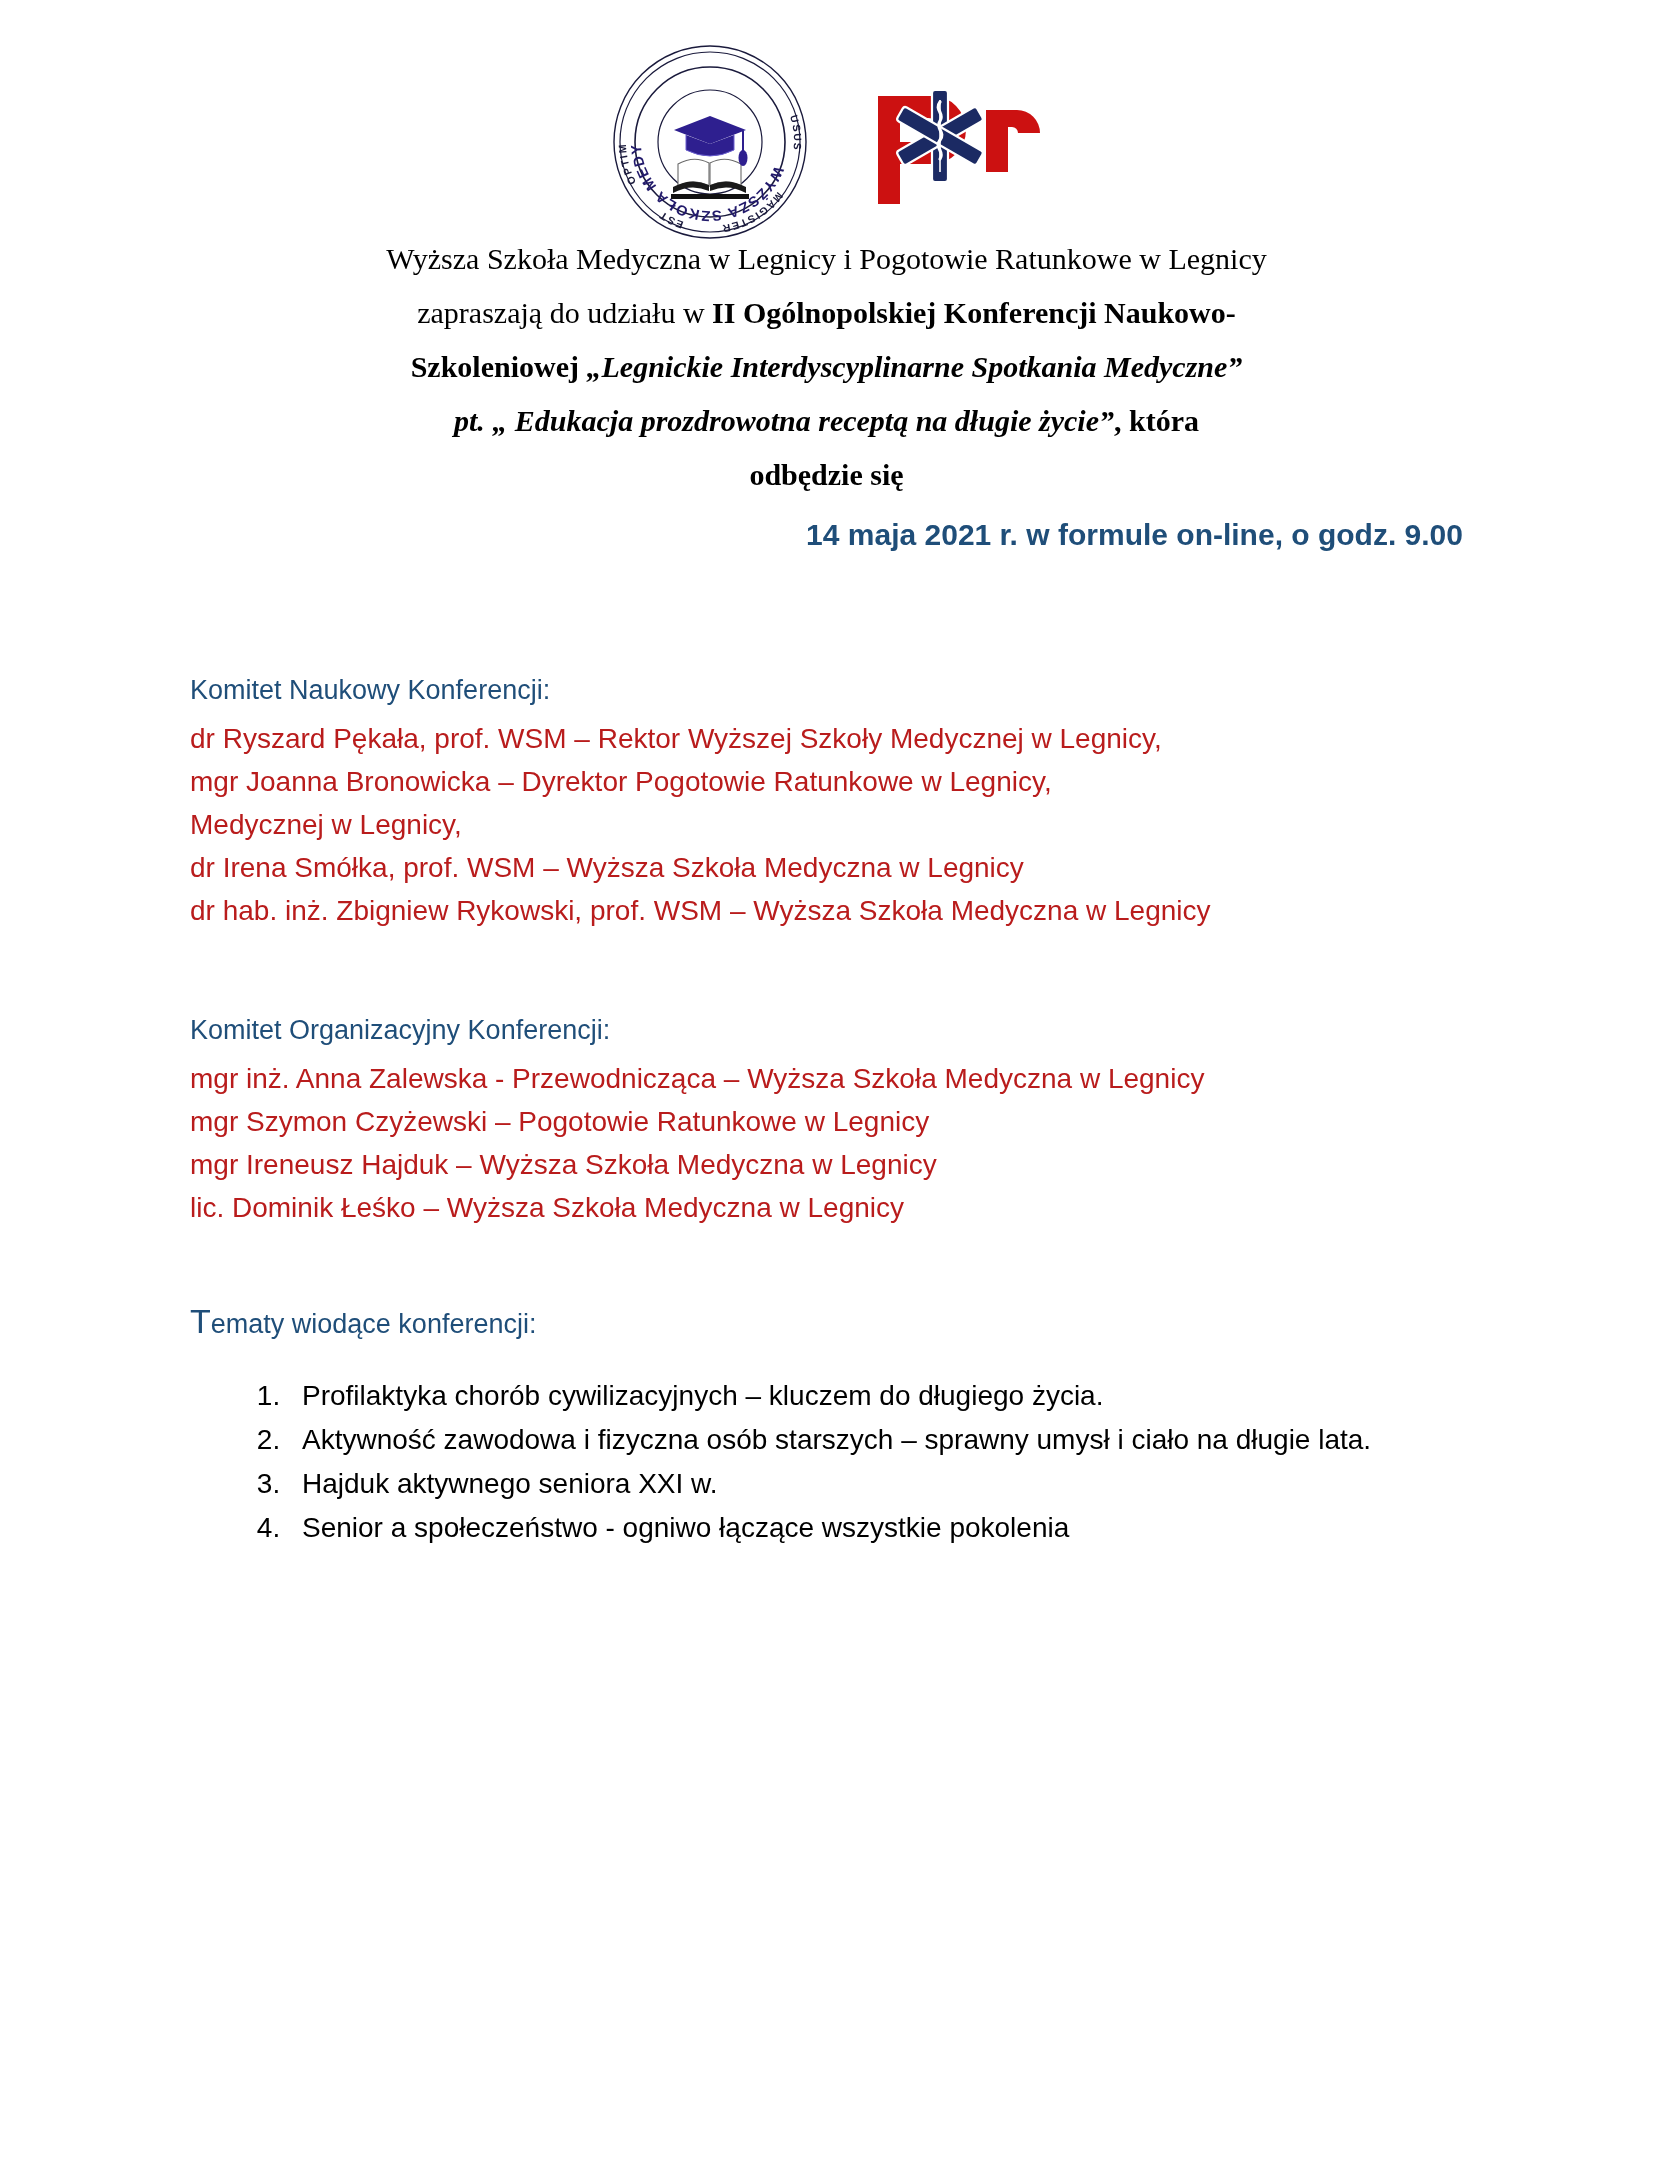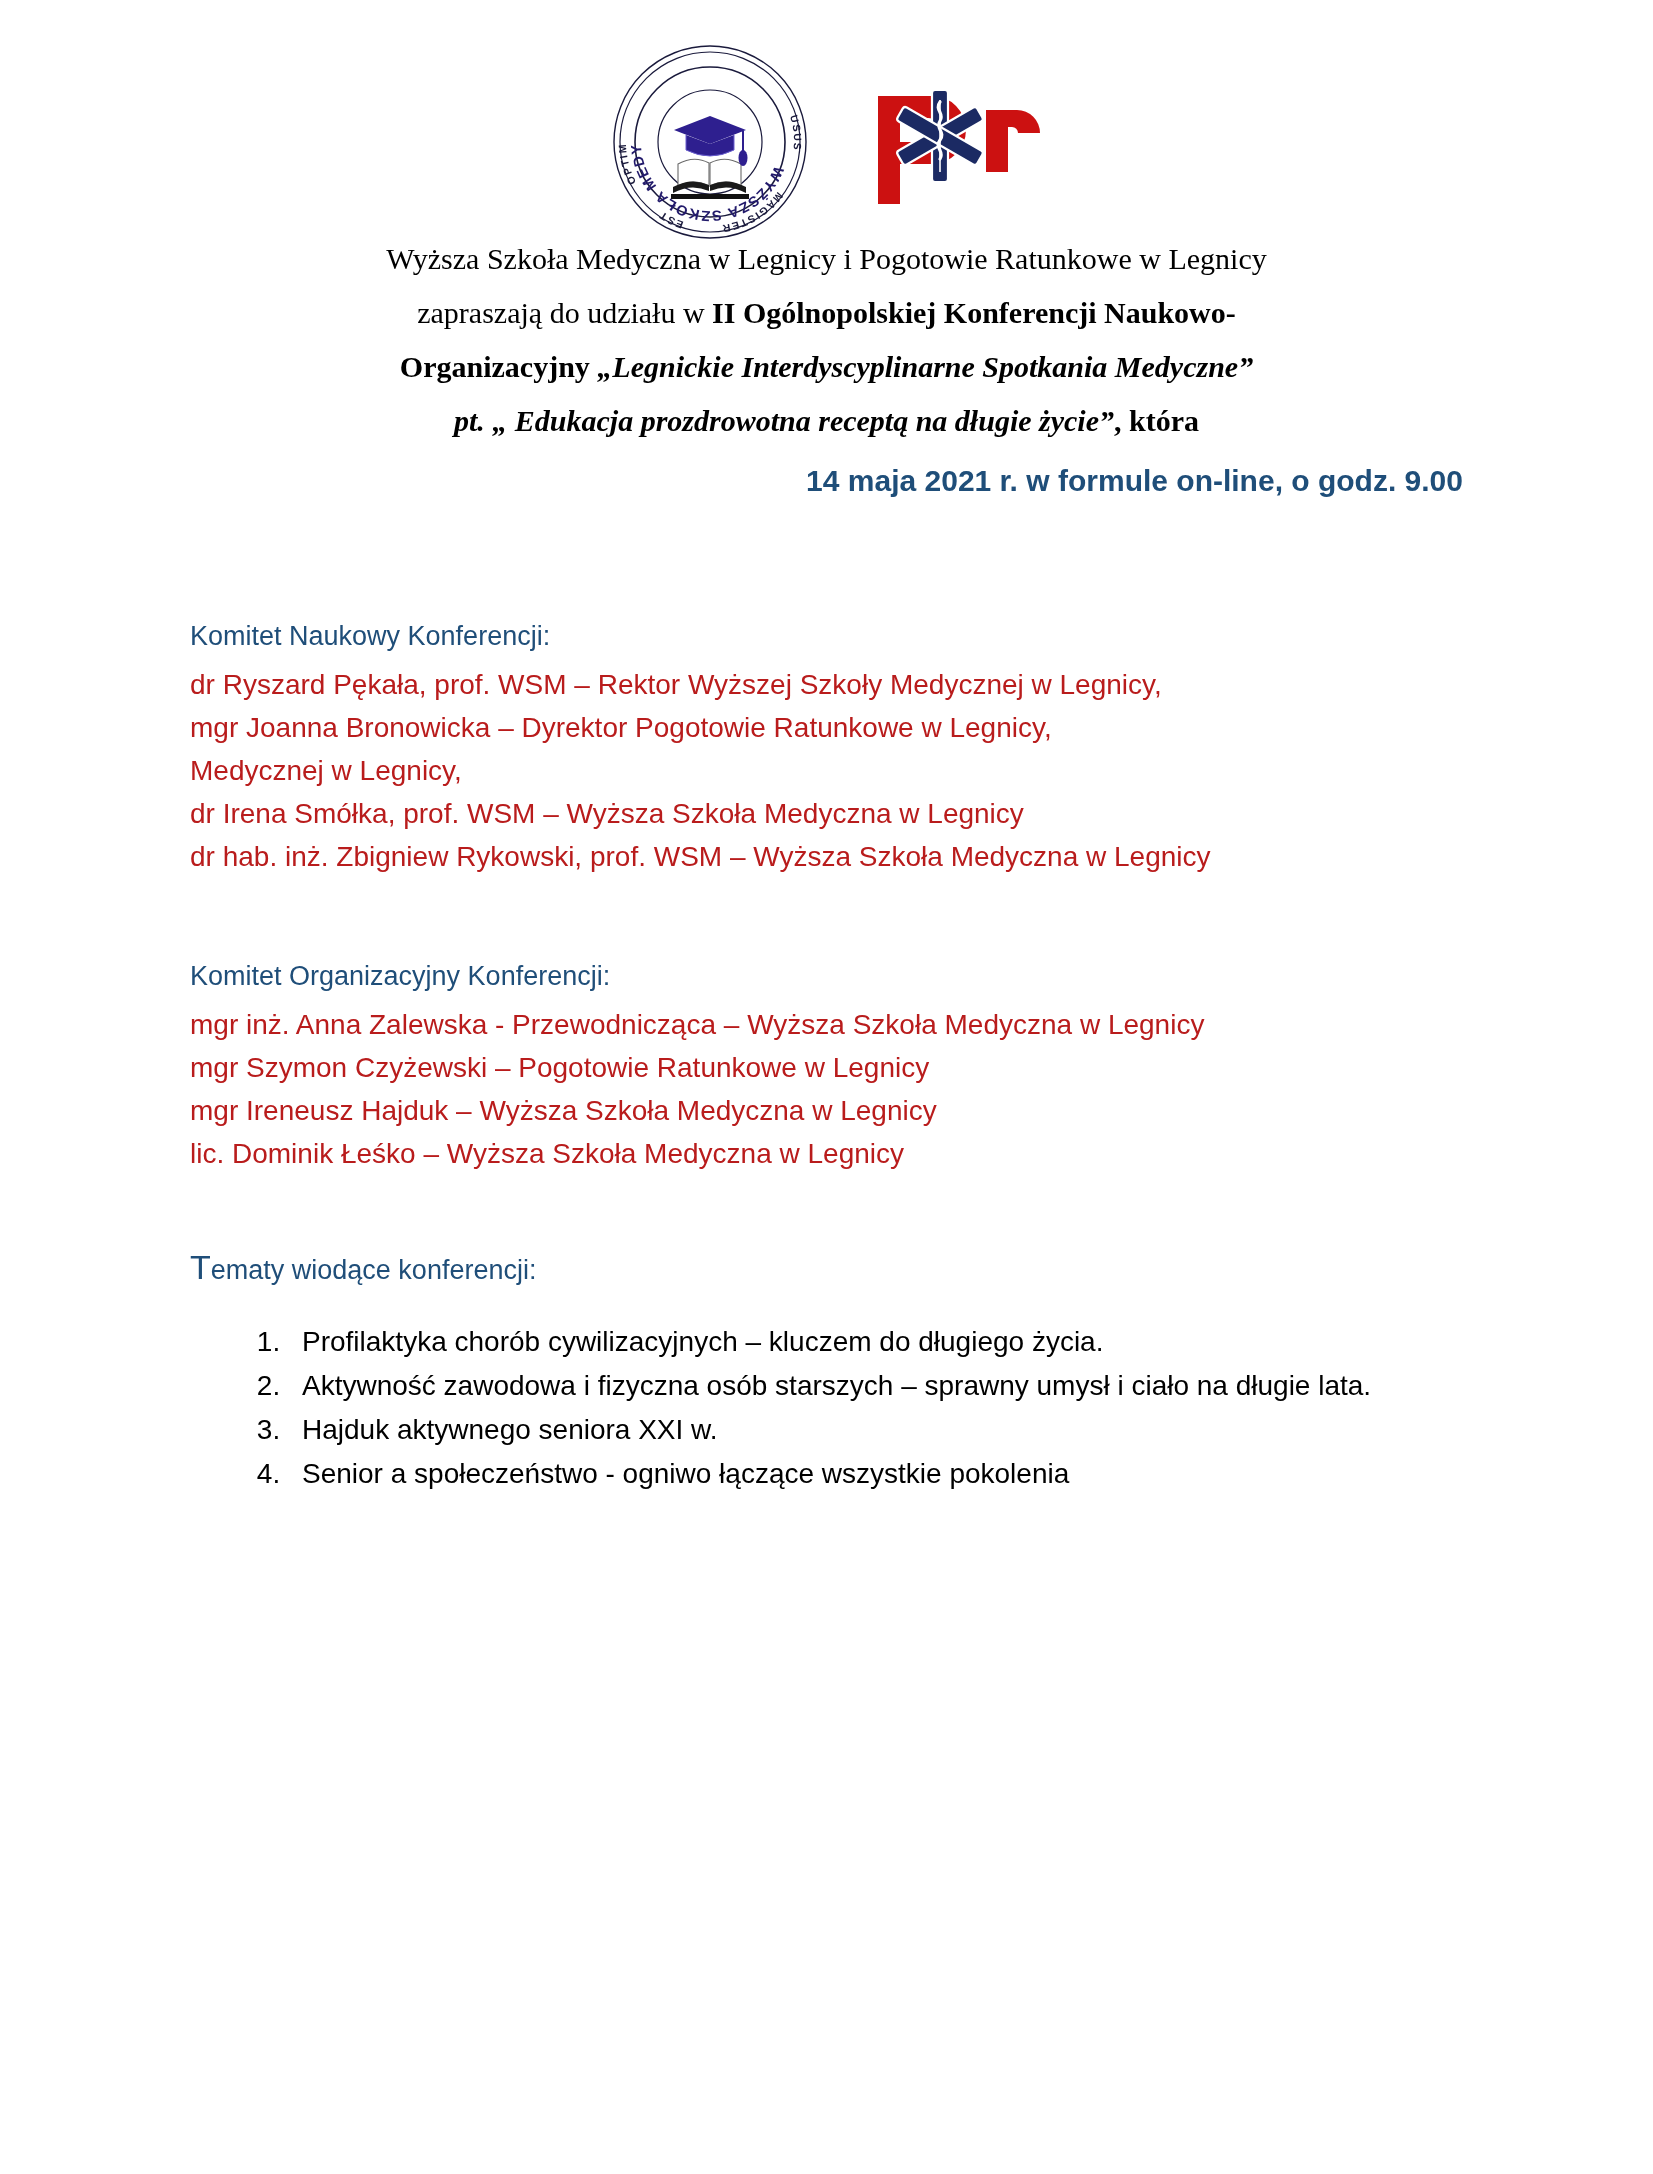--- a/index.html
+++ b/index.html
@@ -184,22 +184,23 @@
           <path d="M0,-36 v72" stroke="#ffffff" stroke-width="1.6"></path>
         </g>
       </svg>
     </div>
 
   </div>
 
   <div class="invite">
     <span class="ln">Wyższa Szkoła Medyczna w Legnicy i Pogotowie Ratunkowe w Legnicy</span>
     <span class="ln"><span>zapraszają do udziału w </span><b>II  Ogólnopolskiej Konferencji Naukowo-</b></span>
-    <span class="ln"><b>Organizacyjny </b><span class="bi">„Legnickie Interdyscyplinarne Spotkania Medyczne”</span></span>
+    <span class="ln"><b>Szkoleniowej </b><span class="bi">„Legnickie Interdyscyplinarne Spotkania Medyczne”</span></span>
     <span class="ln"><span class="bi">pt. „ Edukacja prozdrowotna receptą na długie życie”</span><b>, która</b></span>
+    <span class="ln"><b>odbędzie się</b></span>
     <span class="date-line">14 maja 2021 r.  w formule on-line, o godz. 9.00</span>
   </div>
 
   <div class="block-scientific">
     <div class="sec-head">Komitet Naukowy Konferencji:</div>
     <div class="body-line">dr Ryszard Pękała, prof. WSM – Rektor Wyższej Szkoły Medycznej w Legnicy,</div>
     <div class="body-line">mgr Joanna Bronowicka – Dyrektor Pogotowie Ratunkowe w Legnicy,</div>
     <div class="body-line">Medycznej w Legnicy,</div>
     <div class="body-line">dr Irena Smółka, prof. WSM – Wyższa Szkoła Medyczna w Legnicy</div>
     <div class="body-line">dr hab. inż. Zbigniew Rykowski, prof. WSM – Wyższa Szkoła Medyczna w Legnicy</div>

